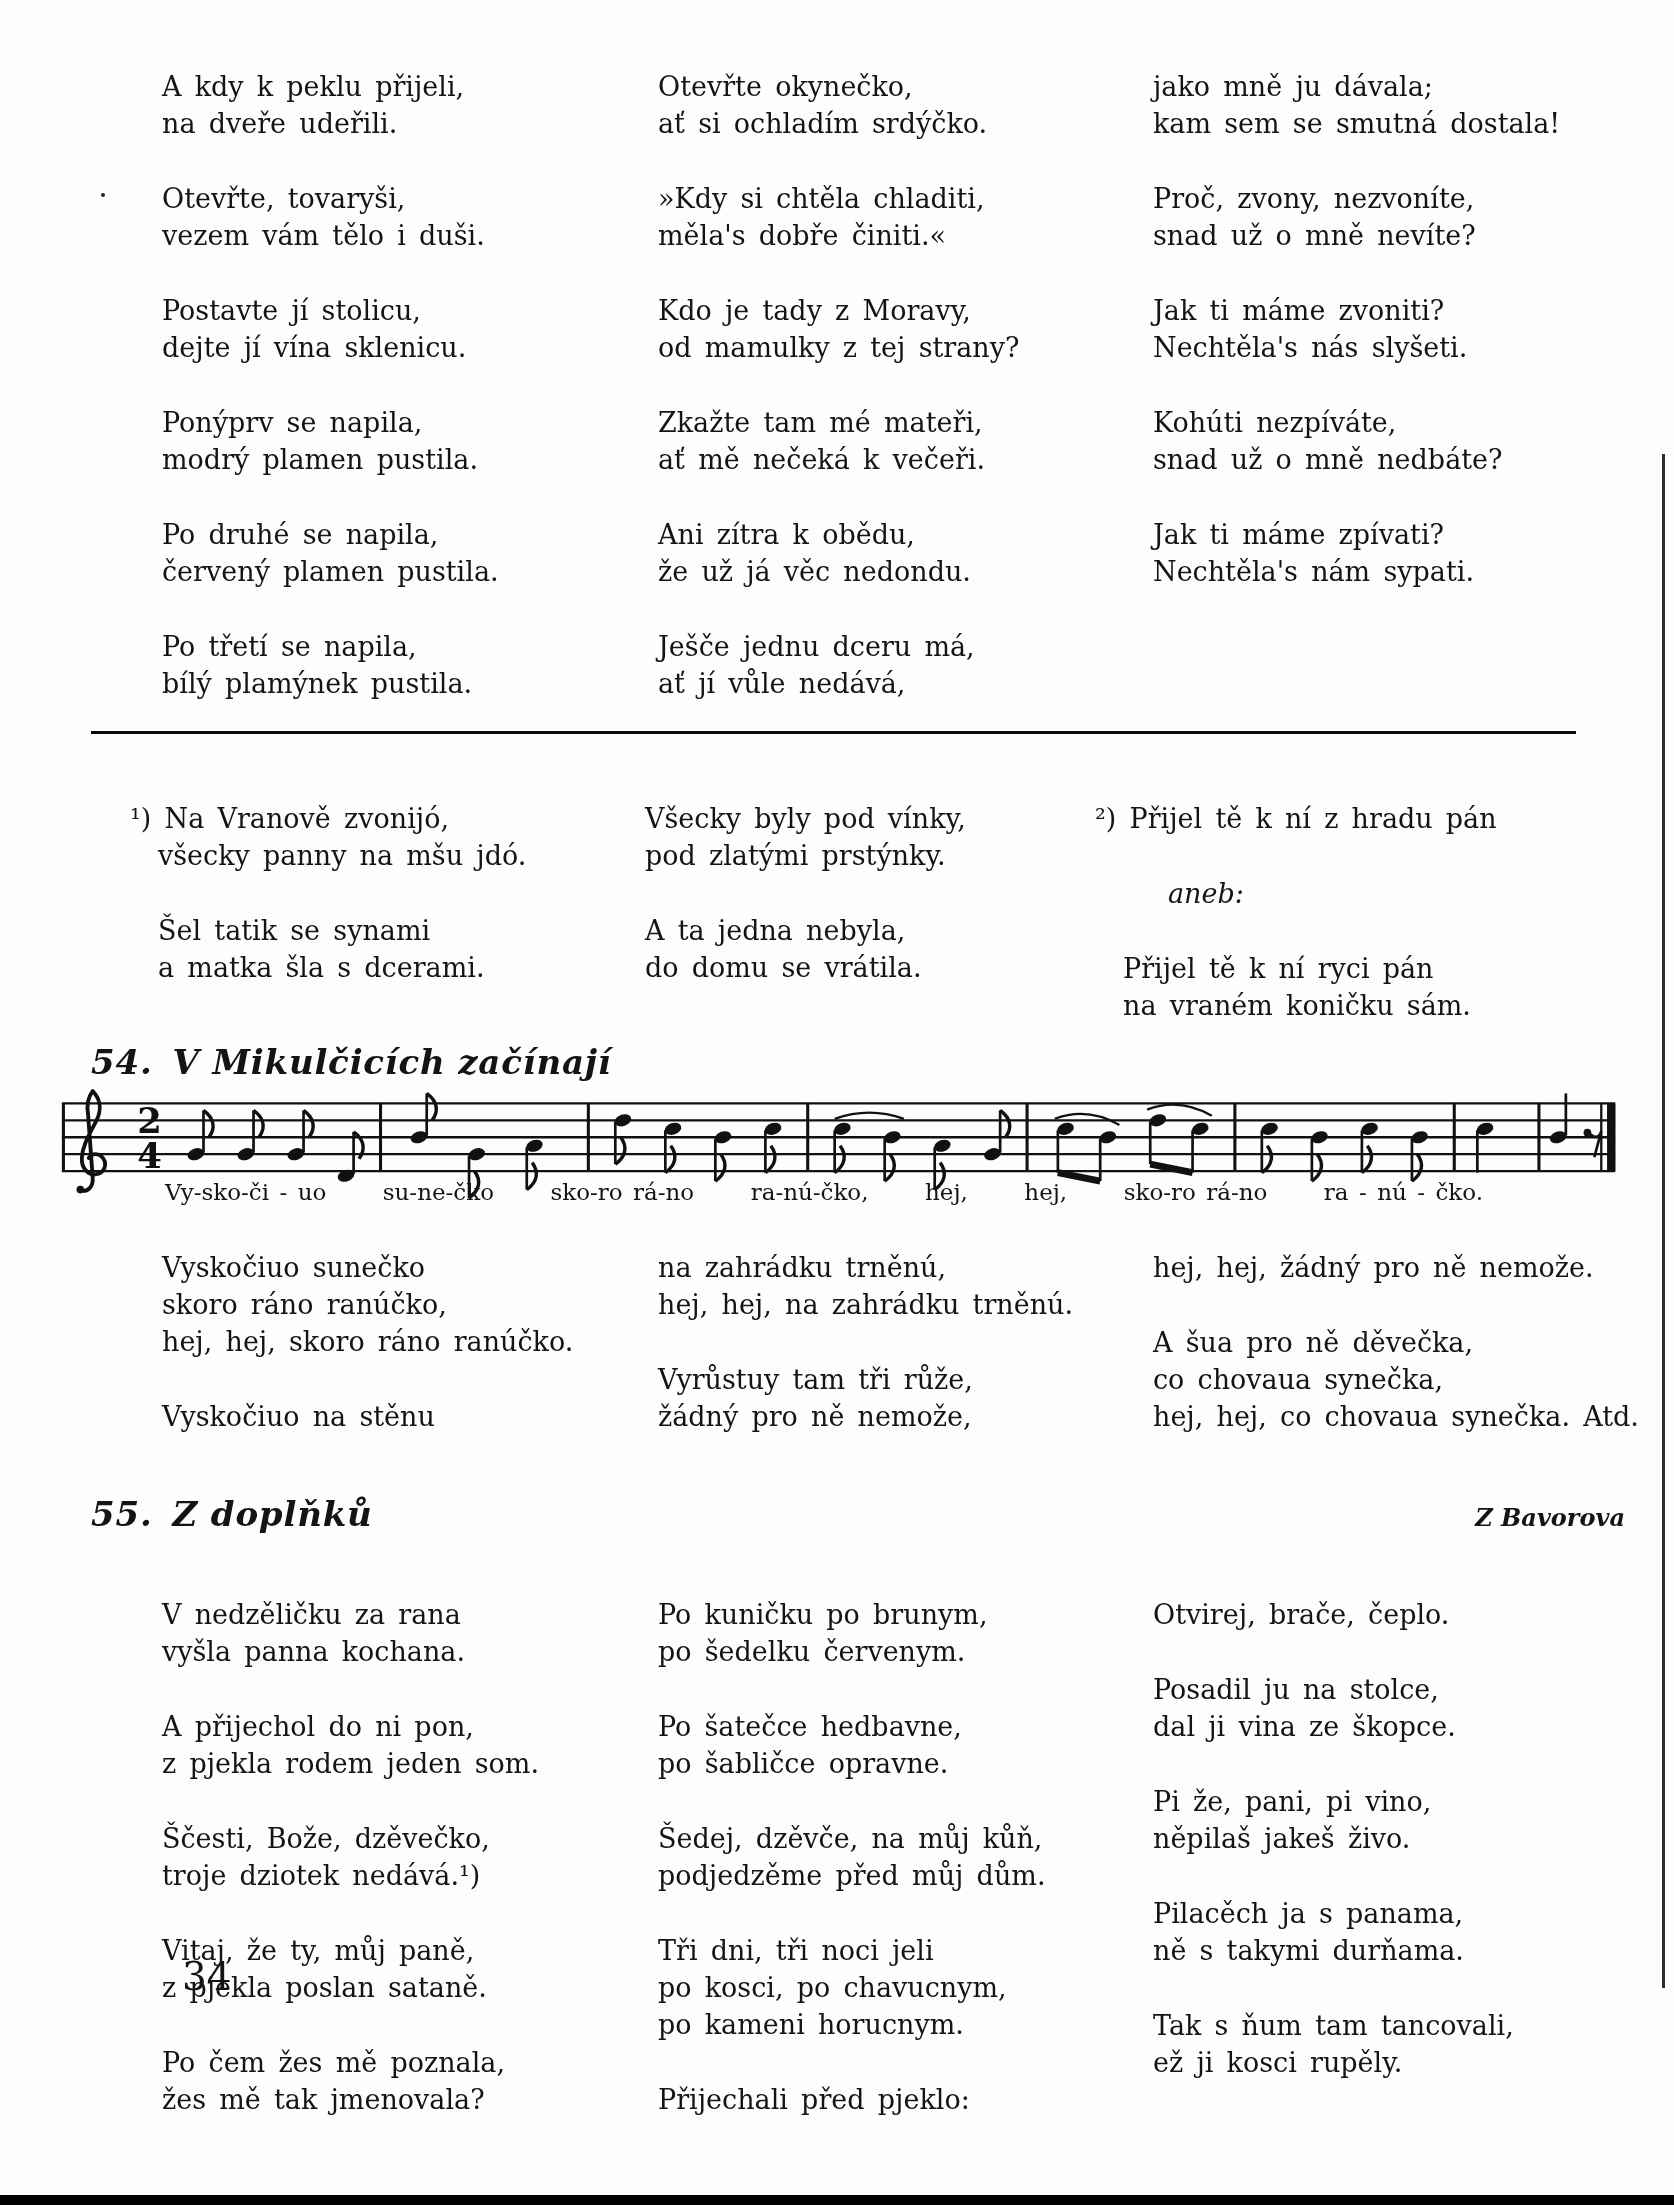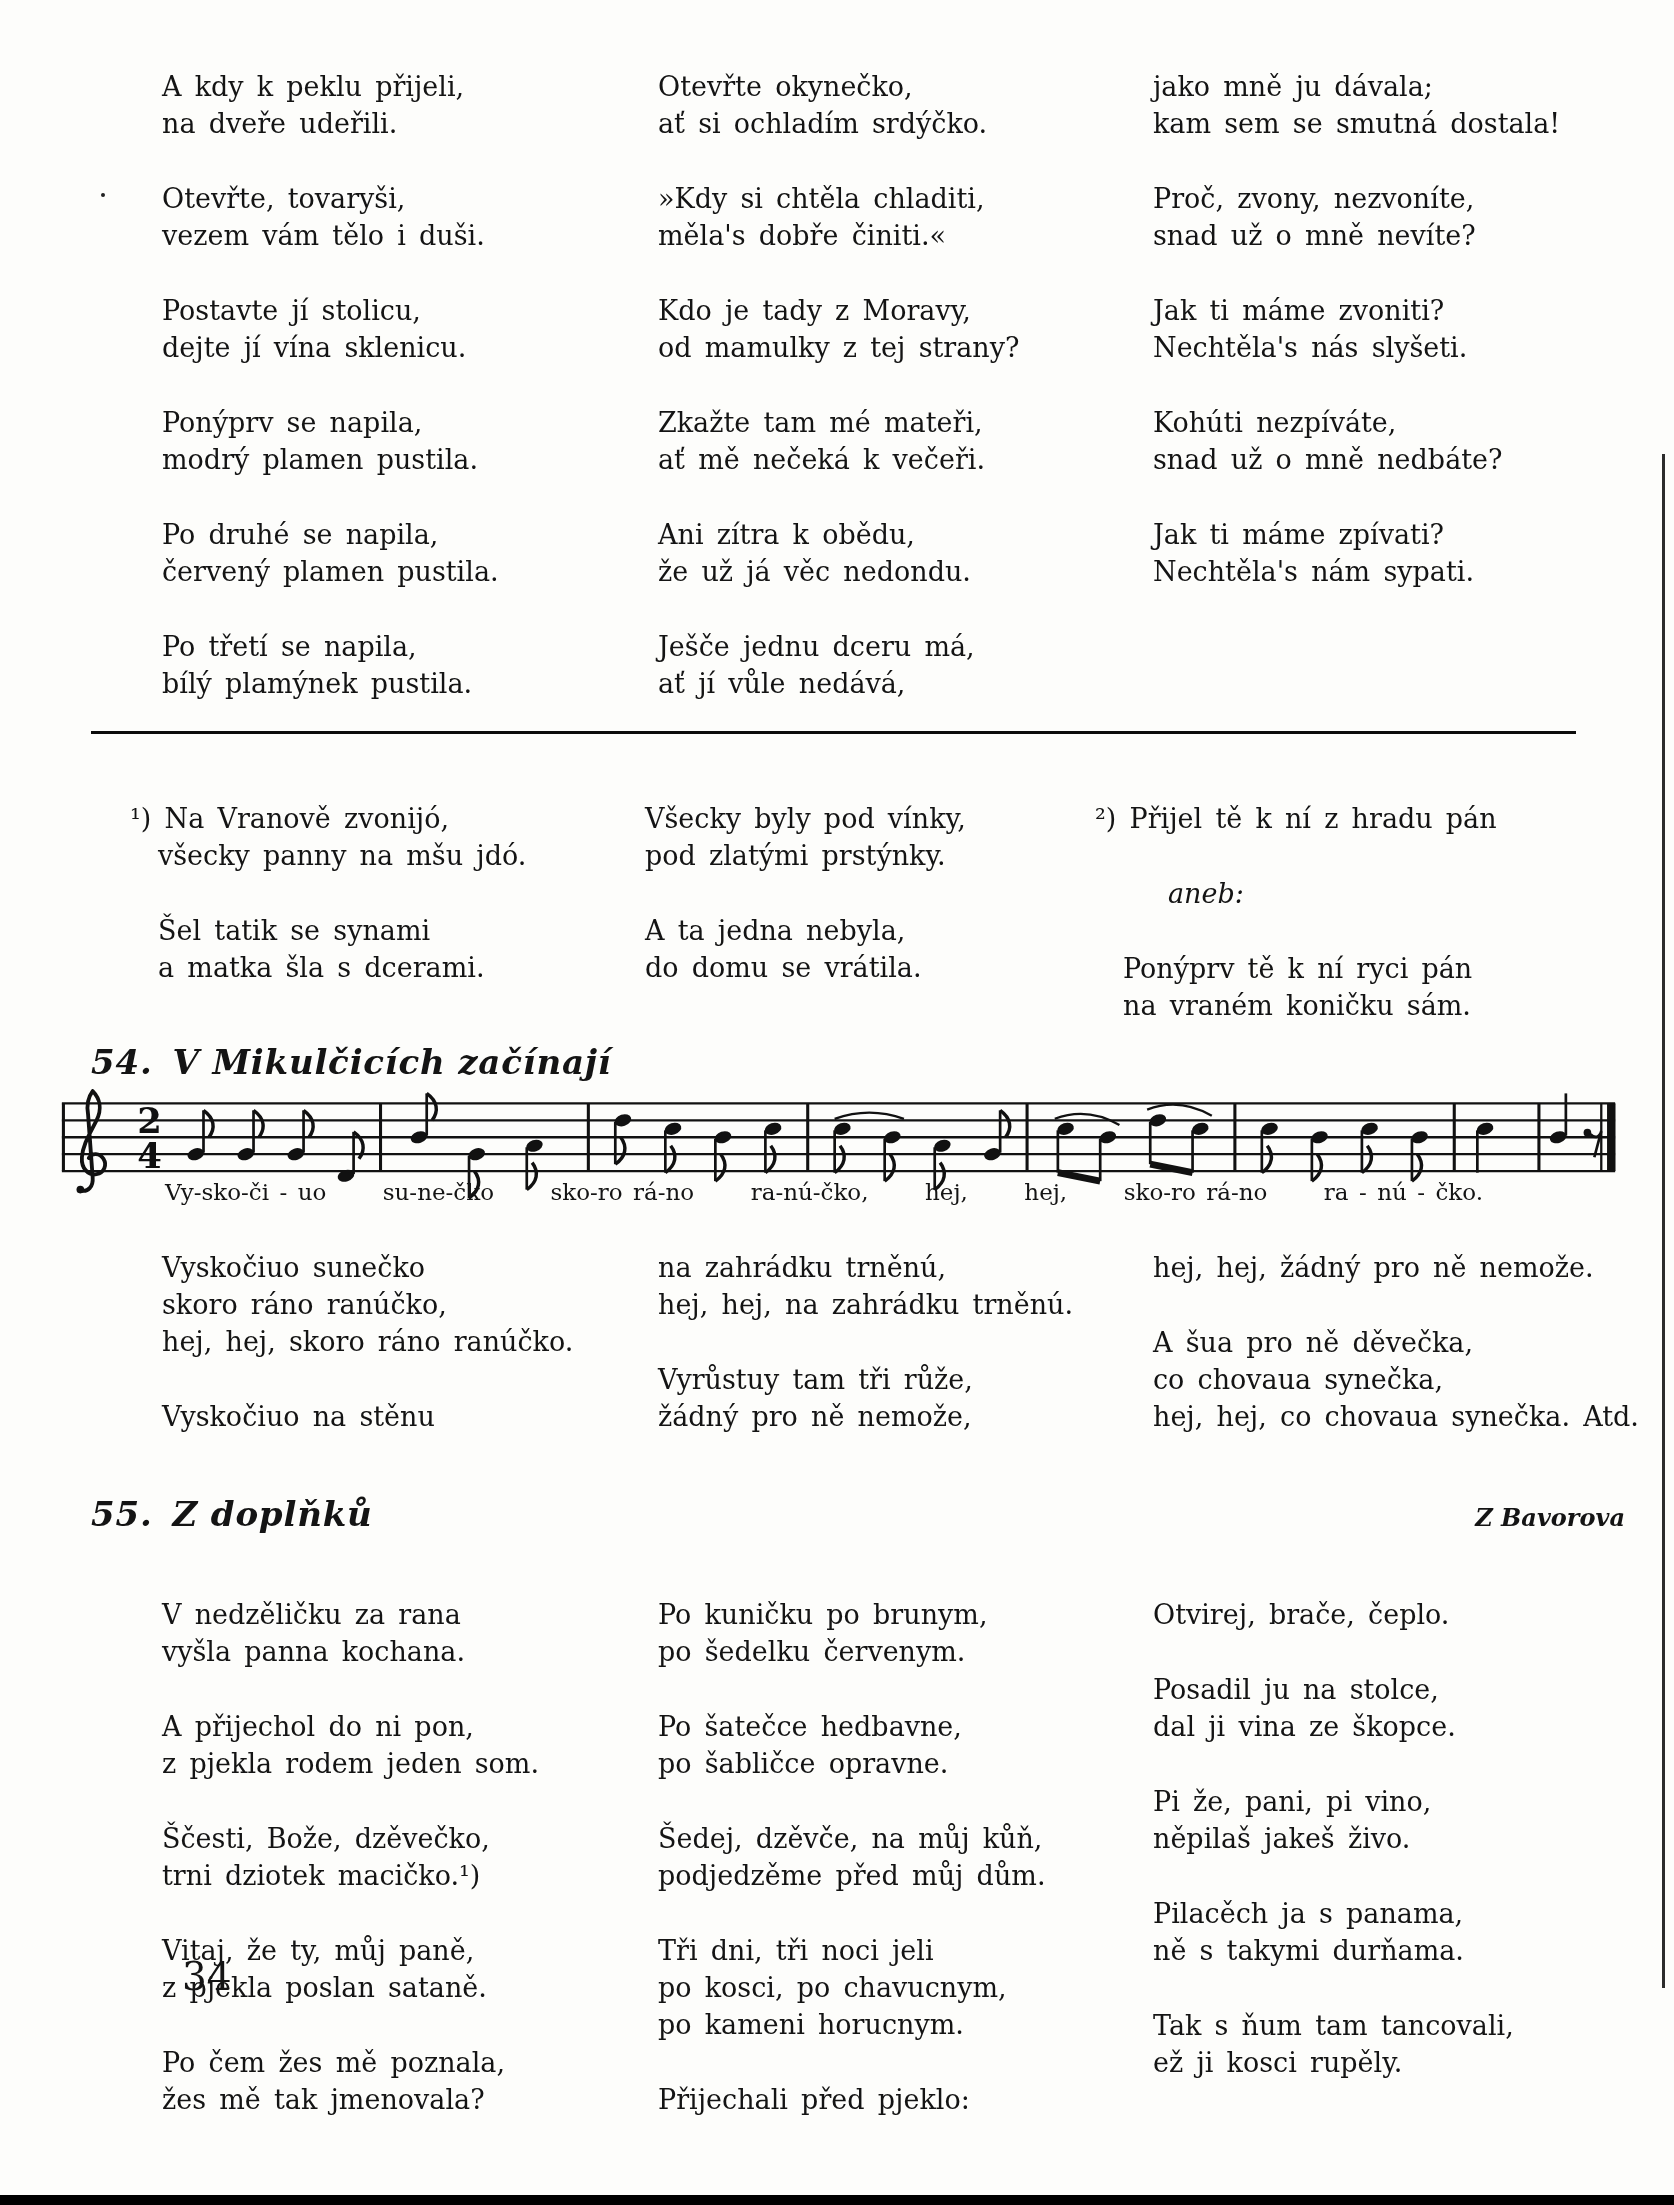--- a/index.html
+++ b/index.html
@@ -141,21 +141,21 @@
         </div>
       </div>
       <div>
         <div class="stanza pad">
           <div class="line hang">²) Přijel tě k ní z hradu pán</div>
         </div>
         <div class="stanza pad">
           <div class="line italic-indent">aneb:</div>
         </div>
         <div class="stanza pad">
-          <div class="line">Ponýprv tě k ní ryci pán</div>
+          <div class="line">Přijel tě k ní ryci pán</div>
           <div class="line">na vraném koničku sám.</div>
         </div>
       </div>
     </section>
 
   <div class="heading h54">
     <span class="num">54.</span><span>V Mikulčicích začínají</span>
   </div>
 
   <div class="staff-wrap" id="staff"><svg width="1569" height="127" viewBox="0 0 2030 165">
@@ -312,21 +312,21 @@
         <div class="stanza">
           <div class="line">V nedzěličku za rana</div>
           <div class="line">vyšla panna kochana.</div>
         </div>
         <div class="stanza">
           <div class="line">A přijechol do ni pon,</div>
           <div class="line">z pjekla rodem jeden som.</div>
         </div>
         <div class="stanza">
           <div class="line">Ščesti, Bože, dzěvečko,</div>
-          <div class="line">trni dziotek macičko.¹)</div>
+          <div class="line">troje dziotek nedává.¹)</div>
         </div>
         <div class="stanza">
           <div class="line">Vitaj, že ty, můj paně,</div>
           <div class="line">z pjekla poslan sataně.</div>
         </div>
         <div class="stanza">
           <div class="line">Po čem žes mě poznala,</div>
           <div class="line">žes mě tak jmenovala?</div>
         </div>
       </div>

